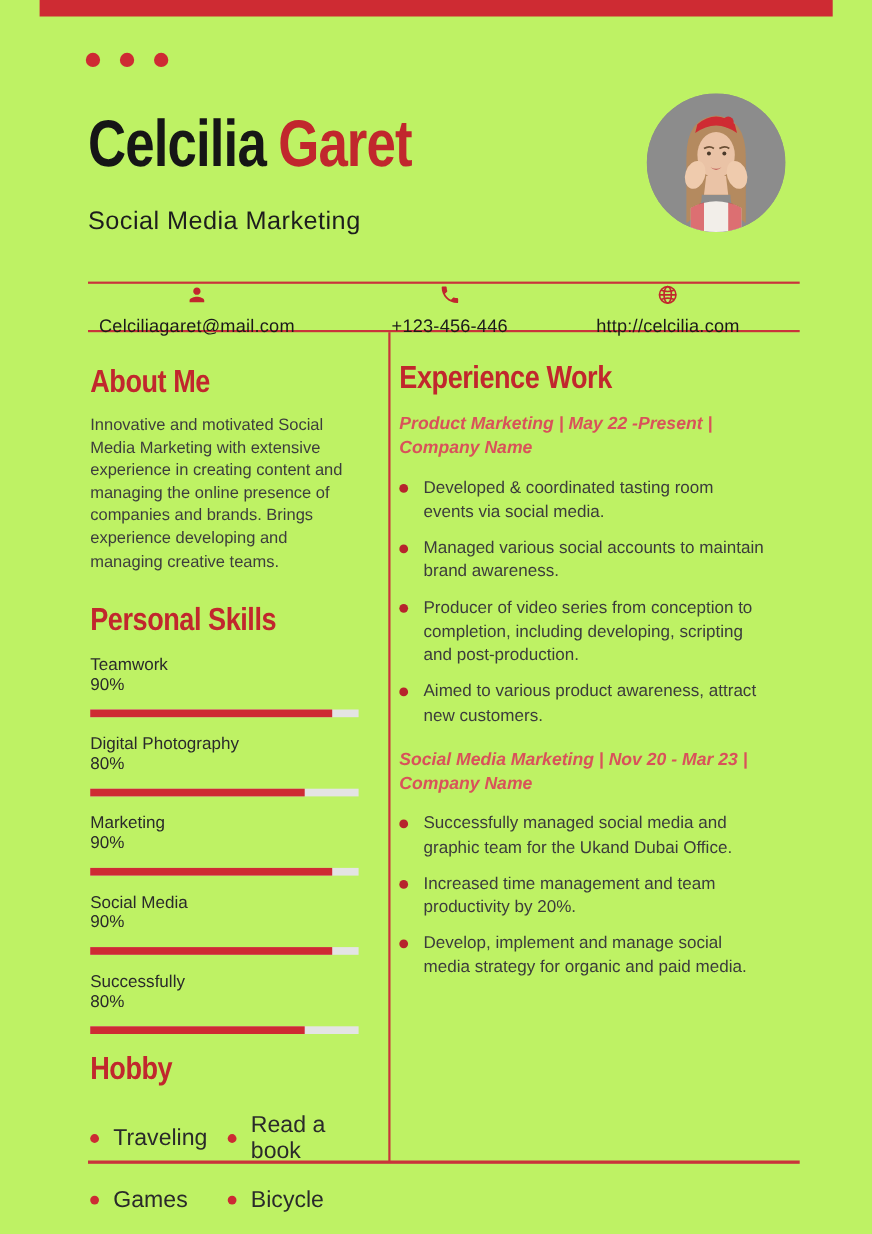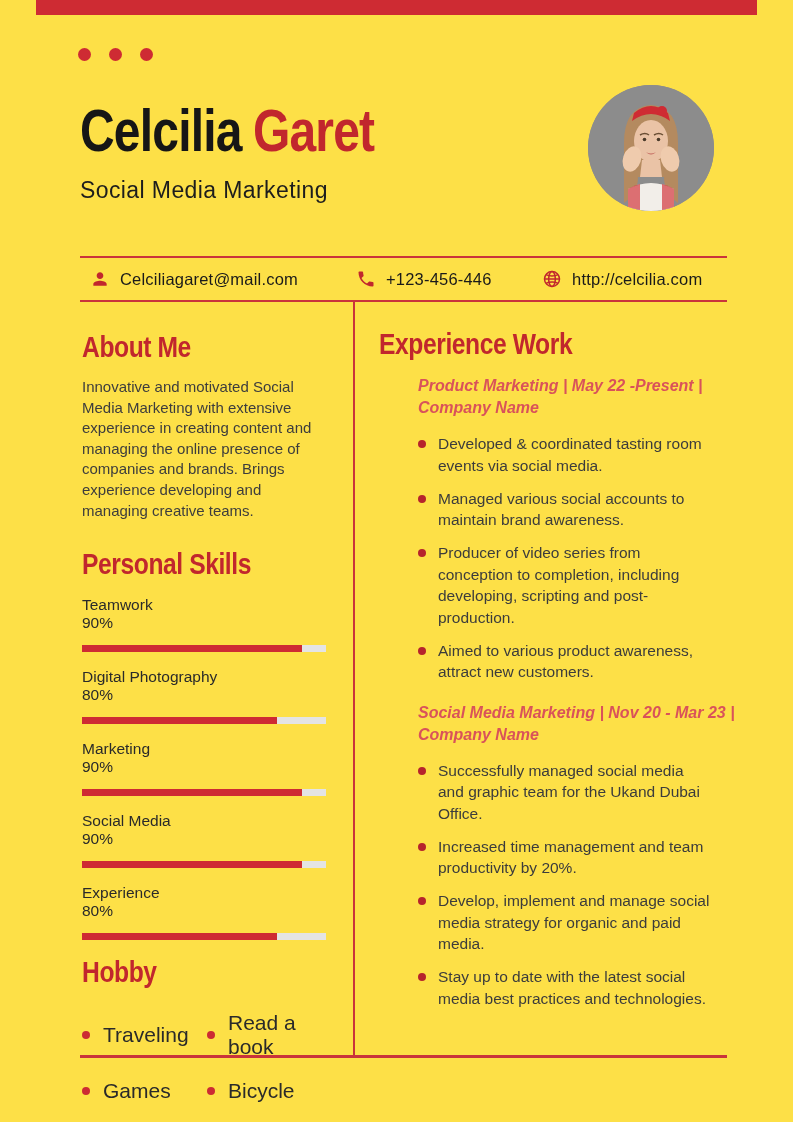--- a/index.html
+++ b/index.html
@@ -1,41 +1,41 @@
 <!DOCTYPE html>
 <html><head>
 <meta charset="utf-8">
 <style>
   * { margin:0; padding:0; box-sizing:border-box; }
   html,body { background:#ffffff; }
   body { font-family:"Liberation Sans", sans-serif; }
-  .page { position:relative; width:793px; height:1122px; background:#fde047; overflow:hidden; }
+  .page { position:relative; width:793px; height:1122px; background:#bef264; overflow:hidden; }
 
   
   .top-bar { position:absolute; left:36px; top:0; width:721px; height:15px; background:#CE2B33; }
 
   
   .dots { position:absolute; left:78px; top:48px; display:flex; gap:18px; }
   .dots span { width:13px; height:13px; border-radius:50%; background:#CE2B33; }
 
   
   .name-block { position:absolute; left:80px; top:96px; }
   .name { font-size:60px; font-weight:700; letter-spacing:-1px; white-space:nowrap;
           transform:scaleX(0.80); transform-origin:left top; color:#161616; }
   .name .last { color:#C1272D; margin-left:14px; }
-  .subtitle { margin-top:12px; font-size:23px; letter-spacing:0.4px; color:#1d1d1d; }
+  .subtitle { margin-top:22px; font-size:23px; letter-spacing:0.4px; color:#1d1d1d; }
 
   
   .photo { position:absolute; left:588px; top:85px; width:126px; height:126px; border-radius:50%; overflow:hidden; background:#8C8C8C; }
   .photo svg { display:block; width:100%; height:100%; }
 
   
   .contact-bar { position:absolute; left:80px; top:256px; width:647px; height:46px;
                  border-top:2px solid #C9343B; border-bottom:2px solid #C9343B; }
-  .contact-item { position:absolute; top:0; height:100%; display:flex; align-items:center; gap:10px; }
+  .contact-item { position:absolute; top:0; height:100%; display:flex; align-items:center; gap:10px;flex-direction:column; }
   .contact-item.c0 { left:10px; }
   .contact-item.c1 { left:276px; }
   .contact-item.c2 { left:462px; }
   .contact-item svg { width:20px; height:20px; flex:0 0 auto; }
   .contact-label { font-size:16.5px; color:#1a1a1a; letter-spacing:0.2px; white-space:nowrap; }
 
   
   .divider-v { position:absolute; left:353px; top:302px; width:2px; height:755px; background:#C9343B; }
   .bottom-line { position:absolute; left:80px; top:1055px; width:647px; height:3px; background:#C9343B; }
 
@@ -52,22 +52,22 @@
   .skill-label { font-size:15.5px; color:#2a2a2a; }
   .skill-pct { font-size:15.5px; color:#2a2a2a; }
   .skill-track { margin-top:13px; width:244px; height:7px; background:#E4E4E4; }
   .skill-fill { height:7px; background:#CE2B33; }
   .hobby-heading { margin-top:12px; }
   .hobby-grid { margin-top:22px; display:grid; grid-template-columns:125px 1fr; row-gap:20px; }
   .hobby-item { display:flex; align-items:center; gap:13px; font-size:21px; color:#2a2a2a; }
   .hobby-item .dot { width:8px; height:8px; border-radius:50%; background:#CC2B33; flex:0 0 auto; }
 
   
-  .right-col { position:absolute; left:379px; top:328px; width:334px; }
-  .job { margin-top:14px;margin-left:39px; }
+  .right-col { position:absolute; left:363px; top:328px; width:334px; }
+  .job { margin-top:14px; }
   .job + .job { margin-top:19px; }
   .job-title { font-size:16px; font-style:italic; color:#D9525A; line-height:22px; width:320px; font-weight:600; }
   .job-bullets { margin-top:14px; }
   .bullet-item { display:flex; gap:12px; margin-bottom:11.5px;justify-content:space-between; }
   .bullet-item .dot { width:8px; height:8px; border-radius:50%; background:#B6242C; flex:0 0 auto; margin-top:7px; }
   .bullet-text { font-size:15.5px; line-height:21.5px; color:#3c3c3c; width:312px; }
 </style>
 </head>
 <body>
 
@@ -184,21 +184,21 @@
       <span class="skill-label">Social Media</span>
       <span class="skill-pct">90%</span>
     </div>
     <div class="skill-track">
       <div class="skill-fill" style="width: 90%;"></div>
     </div>
   </div>
 
   <div class="skill-item">
     <div class="skill-row">
-      <span class="skill-label">Experience</span>
+      <span class="skill-label">Successfully</span>
       <span class="skill-pct">80%</span>
     </div>
     <div class="skill-track">
       <div class="skill-fill" style="width: 80%;"></div>
     </div>
   </div>
 </div>
 
     <h2 class="section hobby-heading">Hobby</h2>
     <div class="hobby-grid" id="hobby-grid">
@@ -264,22 +264,18 @@
   <div class="bullet-item">
     <span class="dot"></span>
     <span class="bullet-text">Increased time management and team productivity by 20%.</span>
   </div>
 
   <div class="bullet-item">
     <span class="dot"></span>
     <span class="bullet-text">Develop, implement and manage social media strategy for organic and paid media.</span>
   </div>
 
-  <div class="bullet-item">
-    <span class="dot"></span>
-    <span class="bullet-text">Stay up to date with the latest social media best practices and technologies.</span>
-  </div>
 </div>
   </div>
 </div>
   </div>
 
 </div>
 
 </body></html>

